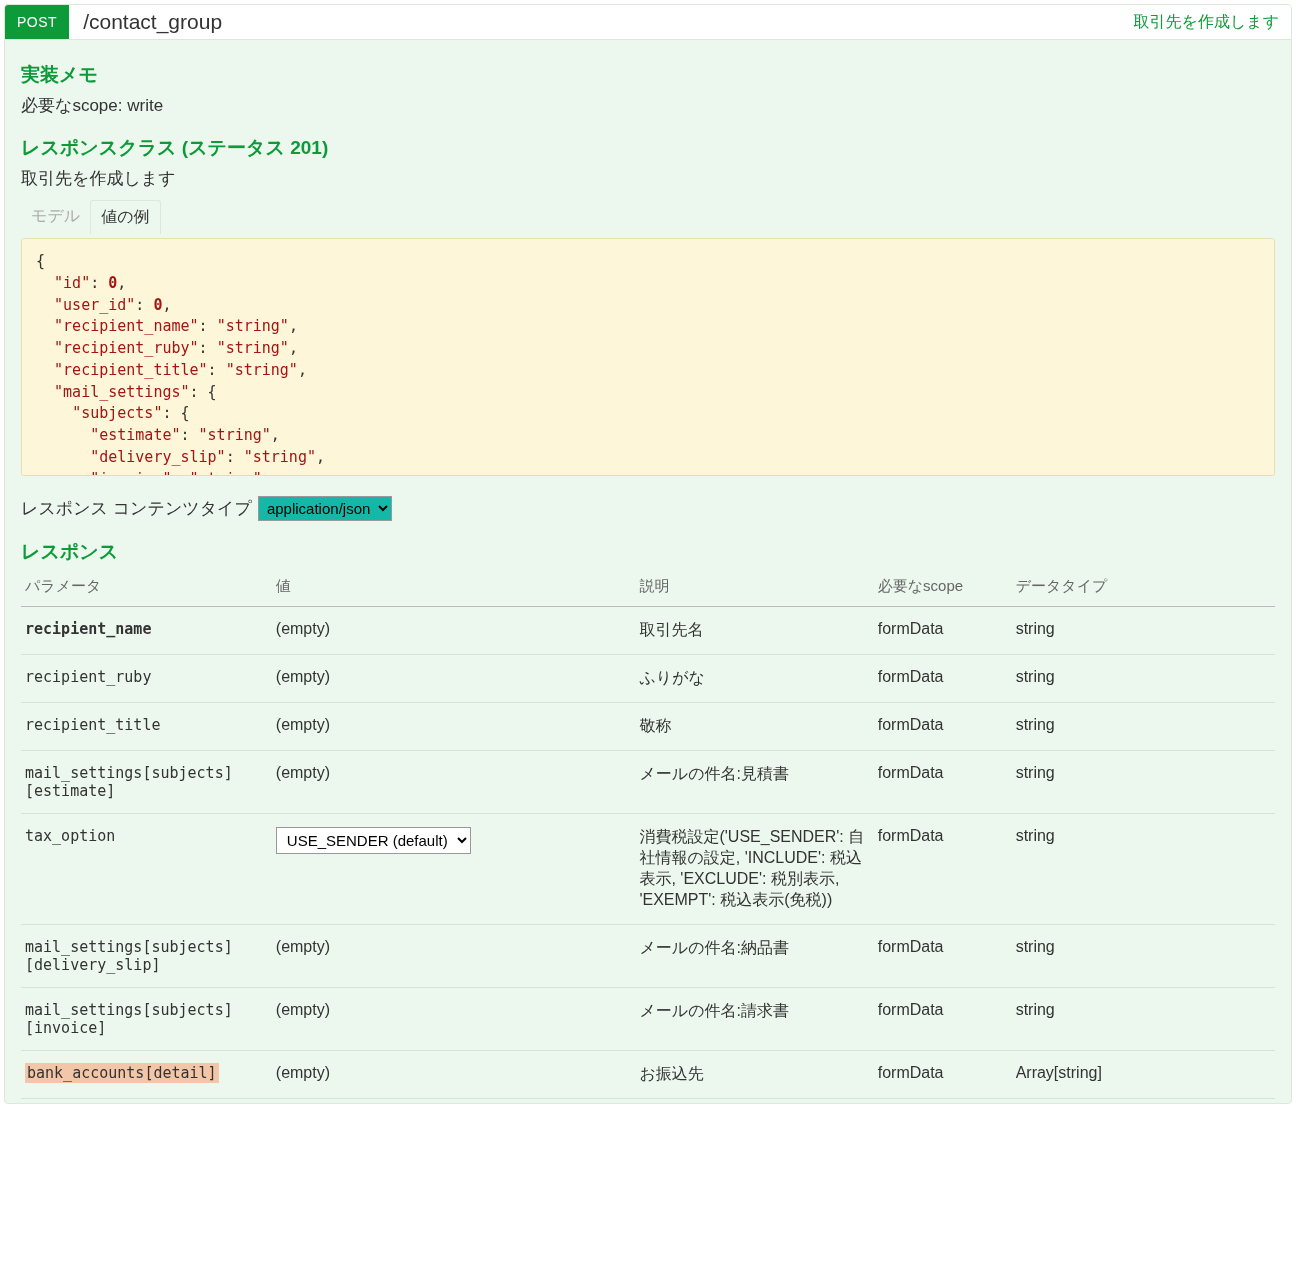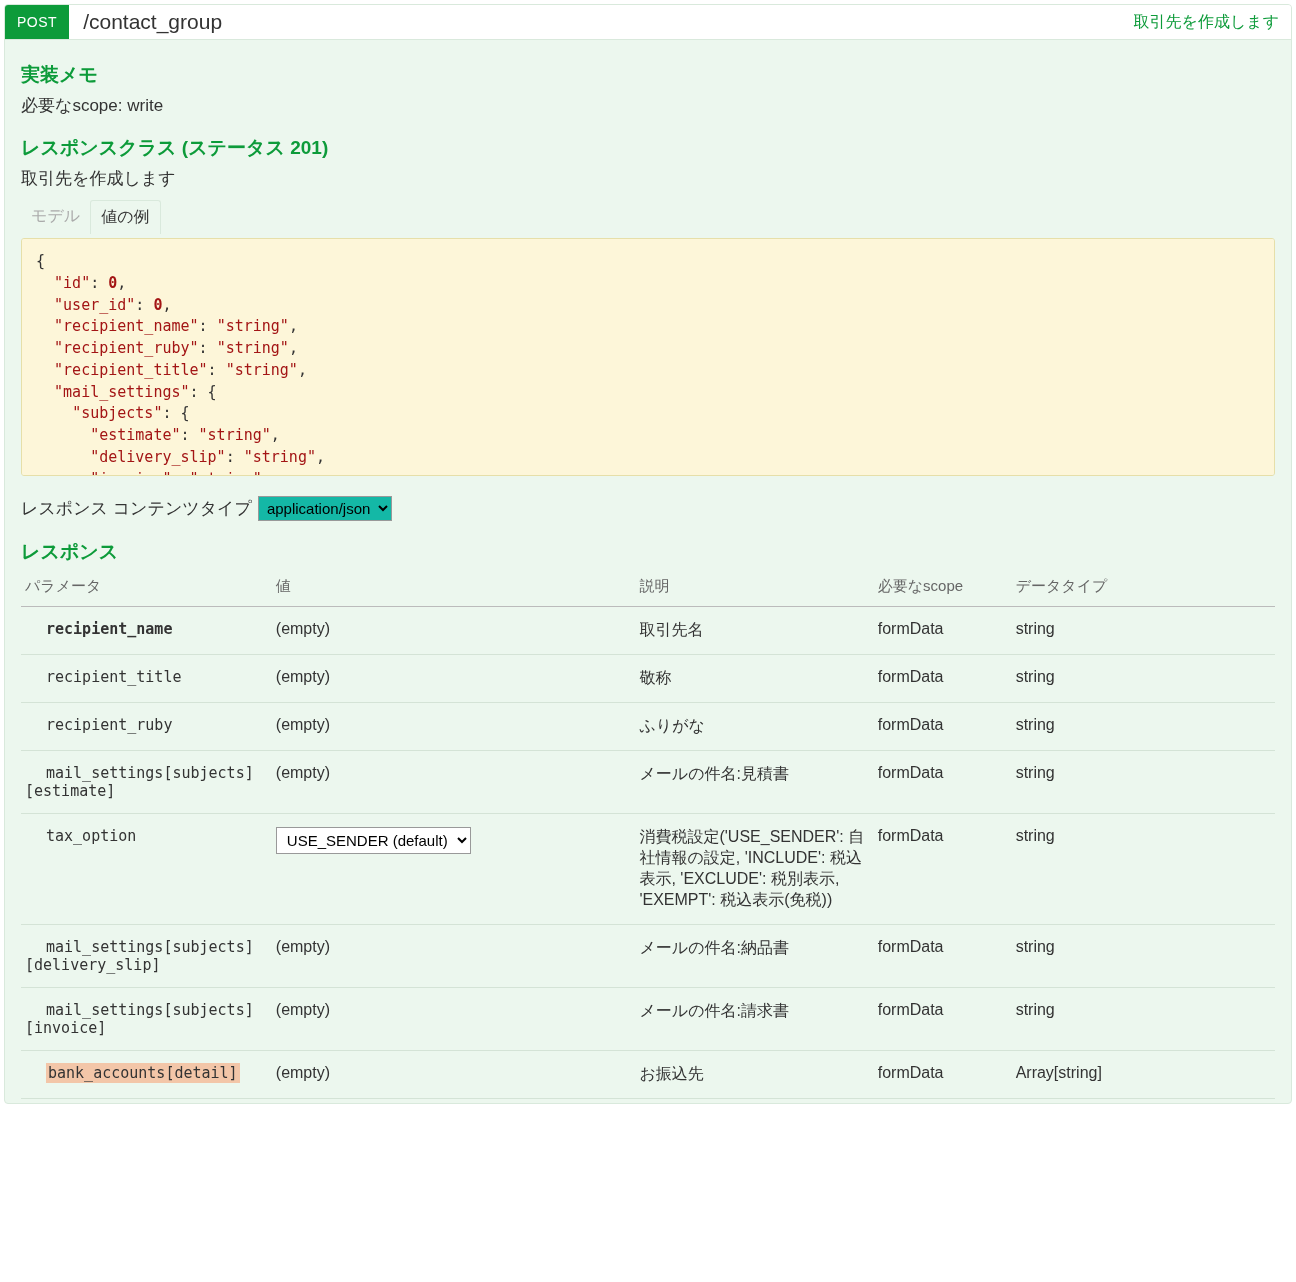--- a/index.html
+++ b/index.html
@@ -127,21 +127,20 @@
 }
 .params-table td {
   padding: 13px 8px 13px 4px;
   border-bottom: 1px solid #d4e3d6;
   vertical-align: top;
   font-size: 16px;
 }
 .param-name {
   font-family: "SFMono-Regular", Menlo, Consolas, monospace;
   font-size: 15px;
-  margin-left: 21px;
 }
 .param-name.required { font-weight: 700; }
 .param-name.deprecated {
   background: #f3c6a8;
   padding: 1px 2px;
 }
 .params-table select {
   font-size: 15px;
   padding: 3px 6px;
   border: 1px solid #999;
@@ -213,30 +212,30 @@
       </thead>
       <tbody id="params-body">
           <tr>
             <td><span class="param-name required">recipient_name</span></td>
             <td>(empty)</td>
             <td>取引先名</td>
             <td>formData</td>
             <td>string</td>
           </tr>
           <tr>
+            <td><span class="param-name">recipient_ruby</span></td>
+            <td>(empty)</td>
+            <td>ふりがな</td>
+            <td>formData</td>
+            <td>string</td>
+          </tr>
+          <tr>
             <td><span class="param-name">recipient_title</span></td>
             <td>(empty)</td>
             <td>敬称</td>
-            <td>formData</td>
-            <td>string</td>
-          </tr>
-          <tr>
-            <td><span class="param-name">recipient_ruby</span></td>
-            <td>(empty)</td>
-            <td>ふりがな</td>
             <td>formData</td>
             <td>string</td>
           </tr>
           <tr>
             <td><span class="param-name">mail_settings[subjects][estimate]</span></td>
             <td>(empty)</td>
             <td>メールの件名:見積書</td>
             <td>formData</td>
             <td>string</td>
           </tr>

